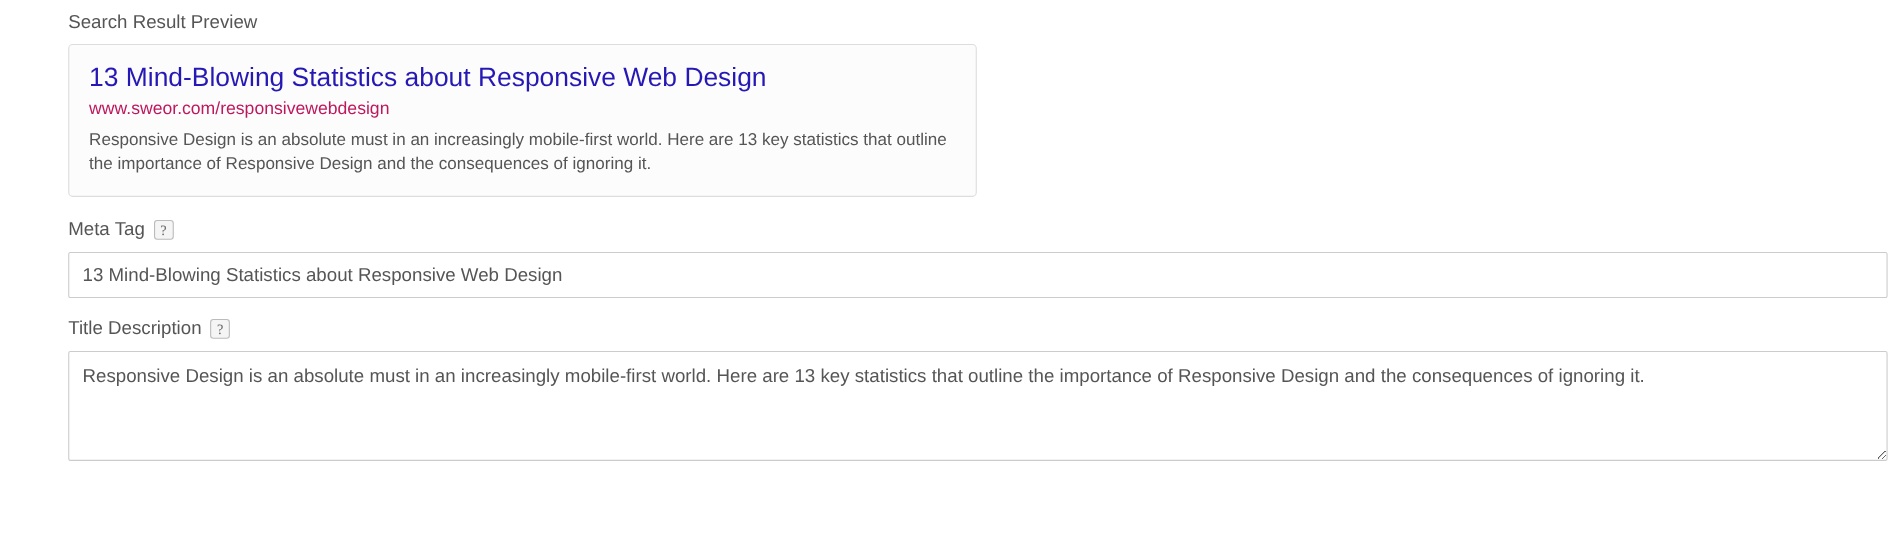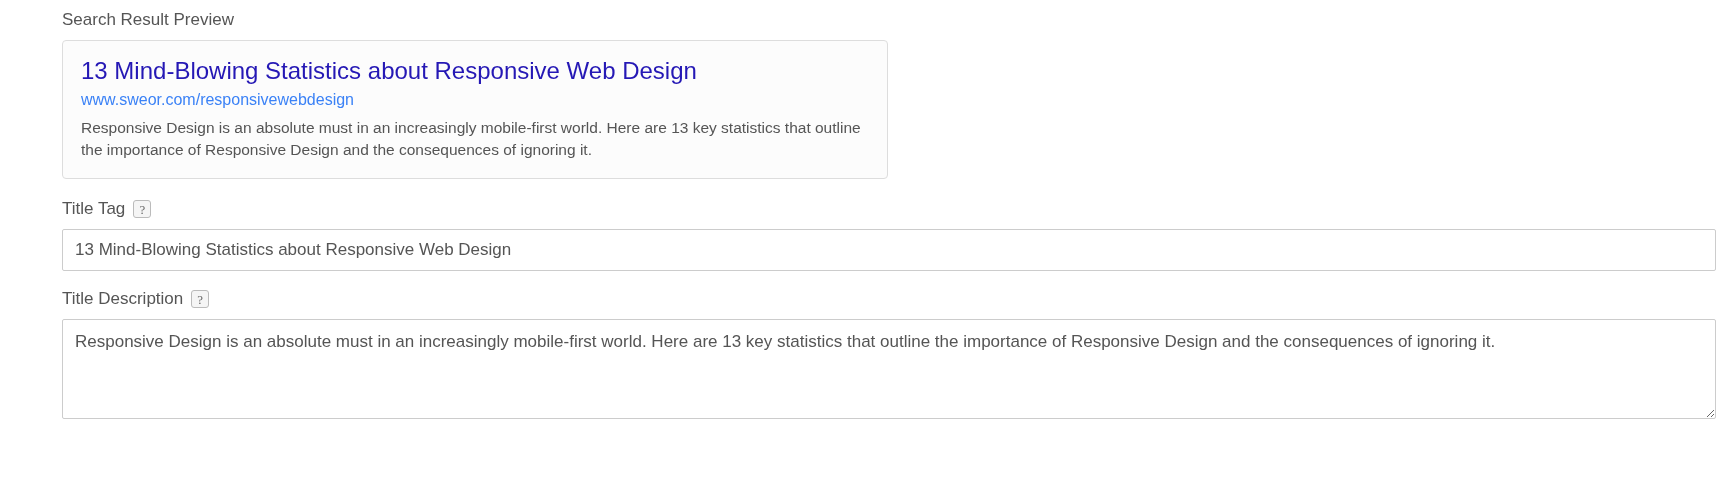--- a/index.html
+++ b/index.html
@@ -30,21 +30,21 @@
       margin-bottom: 20px;
     }
     .preview-title {
       color: #2518b5;
       font-size: 24px;
       line-height: 1.3;
       margin-bottom: 4px;
       font-weight: 400;
     }
     .preview-url {
-      color: #3b82f6;
+      color: #be185d;
       font-size: 16px;
       line-height: 1.3;
       margin-bottom: 6px;
     }
     .preview-desc {
       color: #555;
       font-size: 15.5px;
       line-height: 1.4;
     }
     .field-group {
@@ -99,21 +99,21 @@
   <div class="section-label">Search Result Preview</div>
   <div class="preview-box">
     <div class="preview-title">13 Mind-Blowing Statistics about Responsive Web Design</div>
     <div class="preview-url">www.sweor.com/responsivewebdesign</div>
     <div class="preview-desc">Responsive Design is an absolute must in an increasingly mobile-first world. Here are 13 key statistics that outline the importance of Responsive Design and the consequences of ignoring it.</div>
   </div>
 </div>
 
 <div class="field-group">
   <div class="section-label">
-    <span>Title Tag</span>
+    <span>Meta Tag</span>
     <span class="help-icon">?</span>
   </div>
   <input type="text" class="text-input" value="13 Mind-Blowing Statistics about Responsive Web Design" style="">
 </div>
 
 <div class="field-group">
   <div class="section-label">
     <span>Title Description</span>
     <span class="help-icon">?</span>
   </div>

